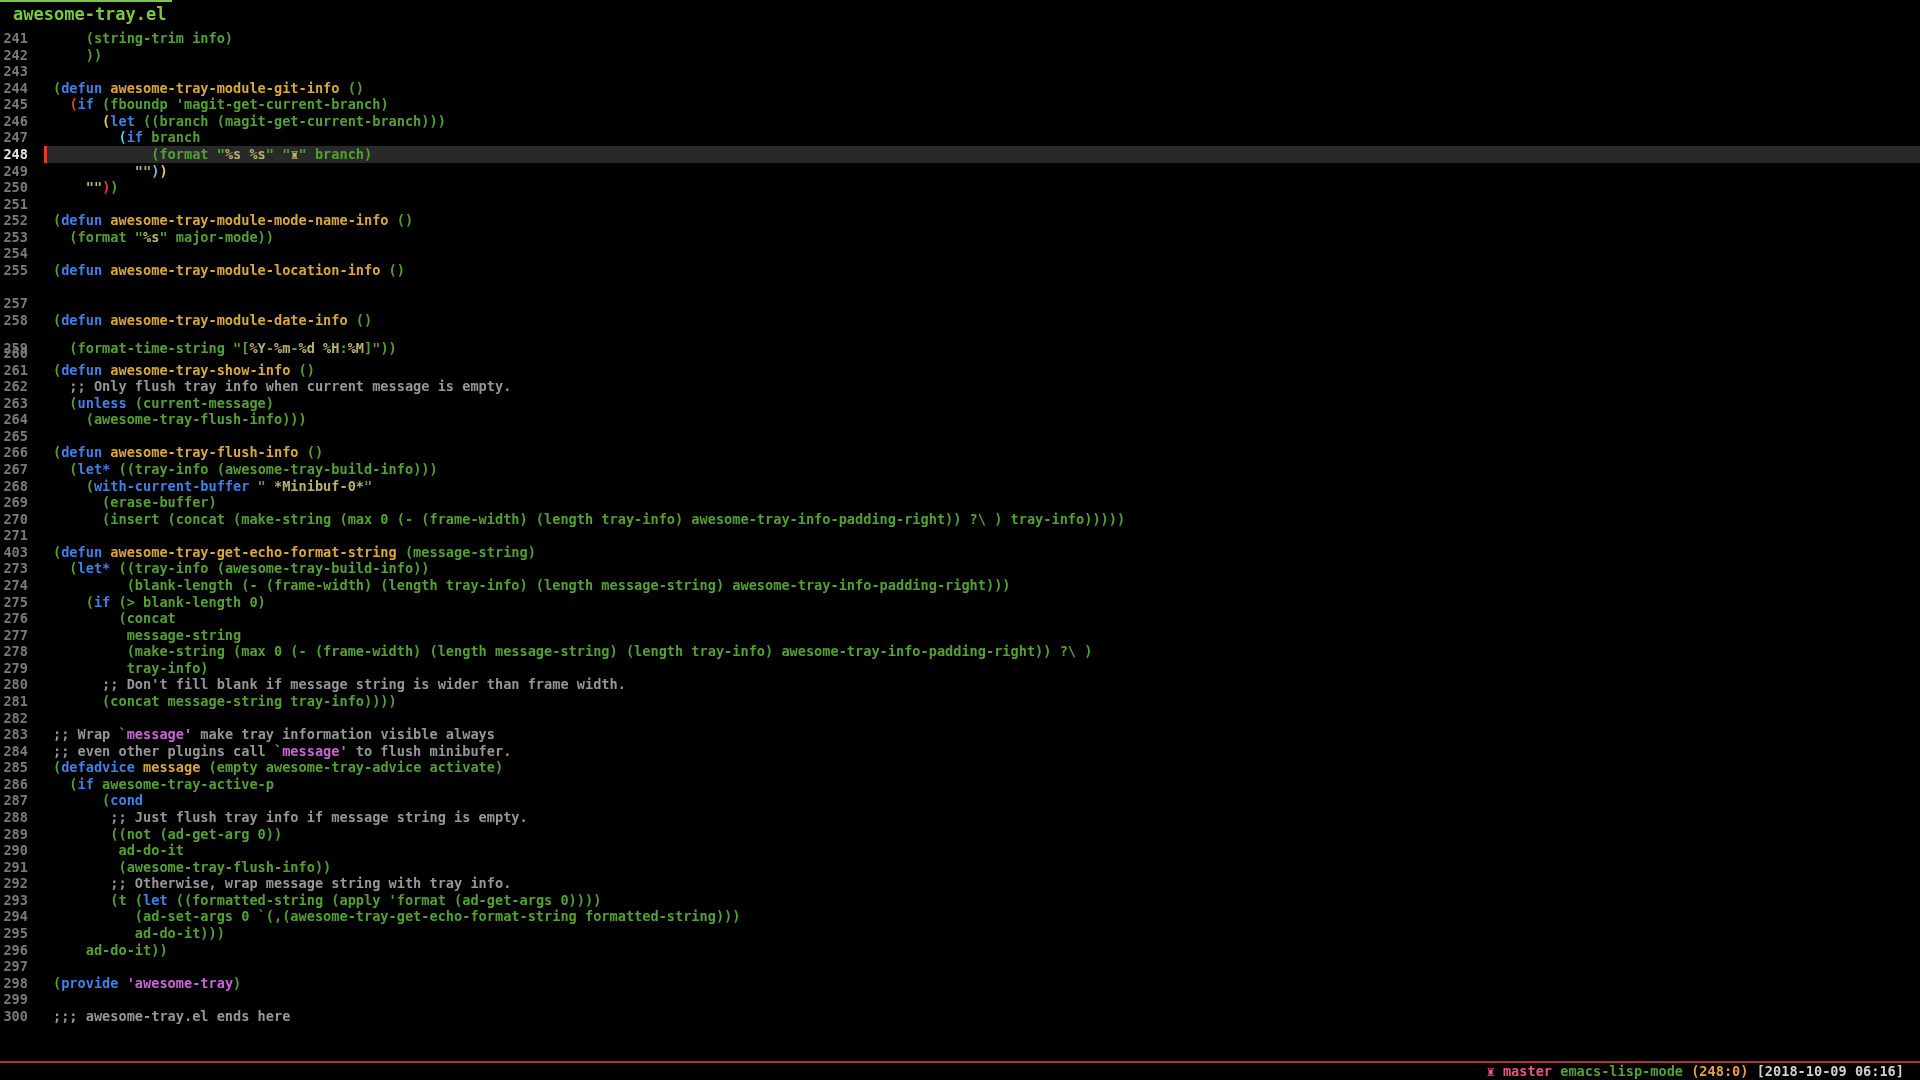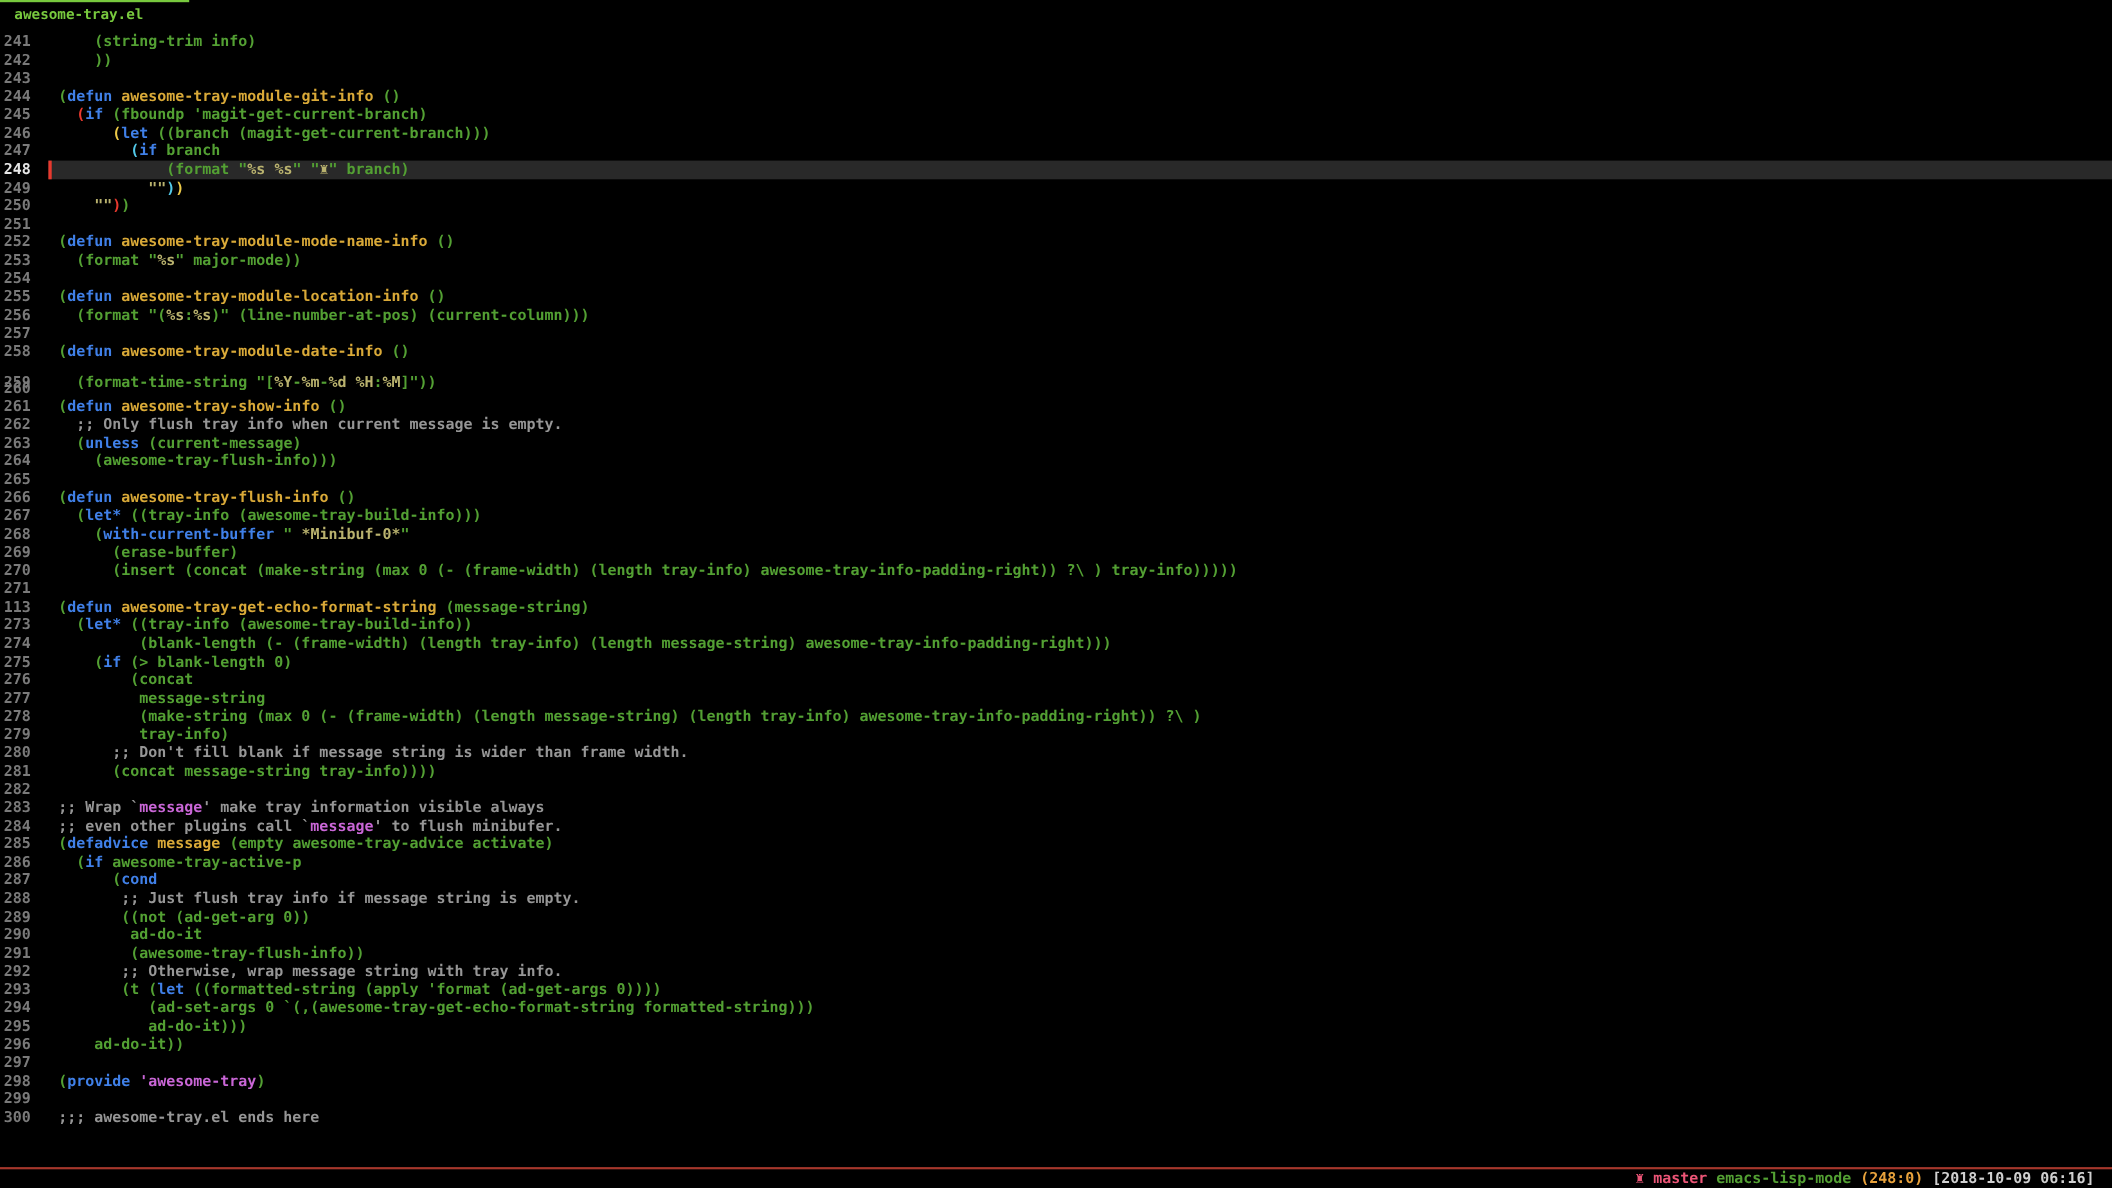--- a/index.html
+++ b/index.html
@@ -1,19 +1,19 @@
 <!DOCTYPE html>
 <html style="--green: #53a033; --blue: #4080e8; --gold: #d9a938; --khaki: #b9b26e; --magenta: #c966d6; --gray: #969696; --lnum: #7a7a7a; --lnumcur: #e6e6e6; --red: #e8392e; --yellow: #ecc948; --cyan: #52c8e8; --title: #78c93e; --pink: #ec5577; --orange: #e8a23c; --datec: #d0d0d0; --sep: #a5372c; --hl: #292929;"><head>
 <meta charset="utf-8">
 <style>
   html,body{margin:0;padding:0;background:#000;}
   .frame{position:relative;width:1920px;height:1080px;background:#000;overflow:hidden;
          font-family:"DejaVu Sans Mono",monospace;font-weight:bold;}
   .toptab{position:absolute;left:0;top:0;width:172px;height:2px;background:var(--title);}
-  .title{position:absolute;left:13px;top:4px;font-size:13px;line-height:20px;color:var(--title);}
+  .title{position:absolute;left:13px;top:4px;font-size:17px;line-height:20px;color:var(--title);}
   .code{position:absolute;left:0;top:0;right:0;height:848px;}
   .row{position:absolute;left:0;right:0;height:16.575px;}
   .hlbg{position:absolute;left:44px;right:0;top:0;bottom:0;background:var(--hl);}
   .ln{position:absolute;left:0;top:0;width:28px;text-align:right;color:var(--lnum);
       font-size:13.6px;line-height:16.575px;}
   .ln.cur{color:var(--lnumcur);}
   .cd{position:absolute;left:53px;top:0;white-space:pre;font-size:13.6px;line-height:16.575px;
       color:var(--green);}
   .cursor{position:absolute;left:44px;top:0;width:3px;height:16.575px;background:var(--red);}
   .sg-g{color:var(--green);} .sg-b{color:var(--blue);} .sg-f{color:var(--gold);}
@@ -85,24 +85,20 @@
         <span class="cd"><span class="sg-g">  (format "</span><span class="sg-k">%s</span><span class="sg-g">" major-mode))</span></span>
       </div>
       <div class="row" style="top: 245.475px;">
         <span class="ln">254</span>
         <span class="cd"></span>
       </div>
       <div class="row" style="top: 262.05px;">
         <span class="ln">255</span>
         <span class="cd"><span class="sg-g">(</span><span class="sg-b">defun</span><span class="sg-g"> </span><span class="sg-f">awesome-tray-module-location-info</span><span class="sg-g"> ()</span></span>
       </div>
-      <div class="row" style="top: 278.625px;">
-        <span class="ln">256</span>
-        <span class="cd"><span class="sg-g">  (format "(</span><span class="sg-k">%s</span><span class="sg-g">:</span><span class="sg-k">%s</span><span class="sg-g">)" (line-number-at-pos) (current-column)))</span></span>
-      </div>
       <div class="row" style="top: 295.2px;">
         <span class="ln">257</span>
         <span class="cd"></span>
       </div>
       <div class="row" style="top: 311.775px;">
         <span class="ln">258</span>
         <span class="cd"><span class="sg-g">(</span><span class="sg-b">defun</span><span class="sg-g"> </span><span class="sg-f">awesome-tray-module-date-info</span><span class="sg-g"> ()</span></span>
       </div>
       <div class="row" style="top: 340px; text-decoration: underline;">
         <span class="ln">259</span>
@@ -150,21 +146,21 @@
       </div>
       <div class="row" style="top: 510.675px;">
         <span class="ln">270</span>
         <span class="cd"><span class="sg-g">      (insert (concat (make-string (max 0 (- (frame-width) (length tray-info) awesome-tray-info-padding-right)) ?\ ) tray-info)))))</span></span>
       </div>
       <div class="row" style="top: 527.25px; padding-left: 10px;">
         <span class="ln">271</span>
         <span class="cd"></span>
       </div>
       <div class="row" style="top: 543.825px;">
-        <span class="ln">113</span>
+        <span class="ln">403</span>
         <span class="cd"><span class="sg-g">(</span><span class="sg-b">defun</span><span class="sg-g"> </span><span class="sg-f">awesome-tray-get-echo-format-string</span><span class="sg-g"> (message-string)</span></span>
       </div>
       <div class="row" style="top: 560.4px;">
         <span class="ln">273</span>
         <span class="cd"><span class="sg-g">  (</span><span class="sg-b">let*</span><span class="sg-g"> ((tray-info (awesome-tray-build-info))</span></span>
       </div>
       <div class="row" style="top: 576.975px;">
         <span class="ln">274</span>
         <span class="cd"><span class="sg-g">         (blank-length (- (frame-width) (length tray-info) (length message-string) awesome-tray-info-padding-right)))</span></span>
       </div>

